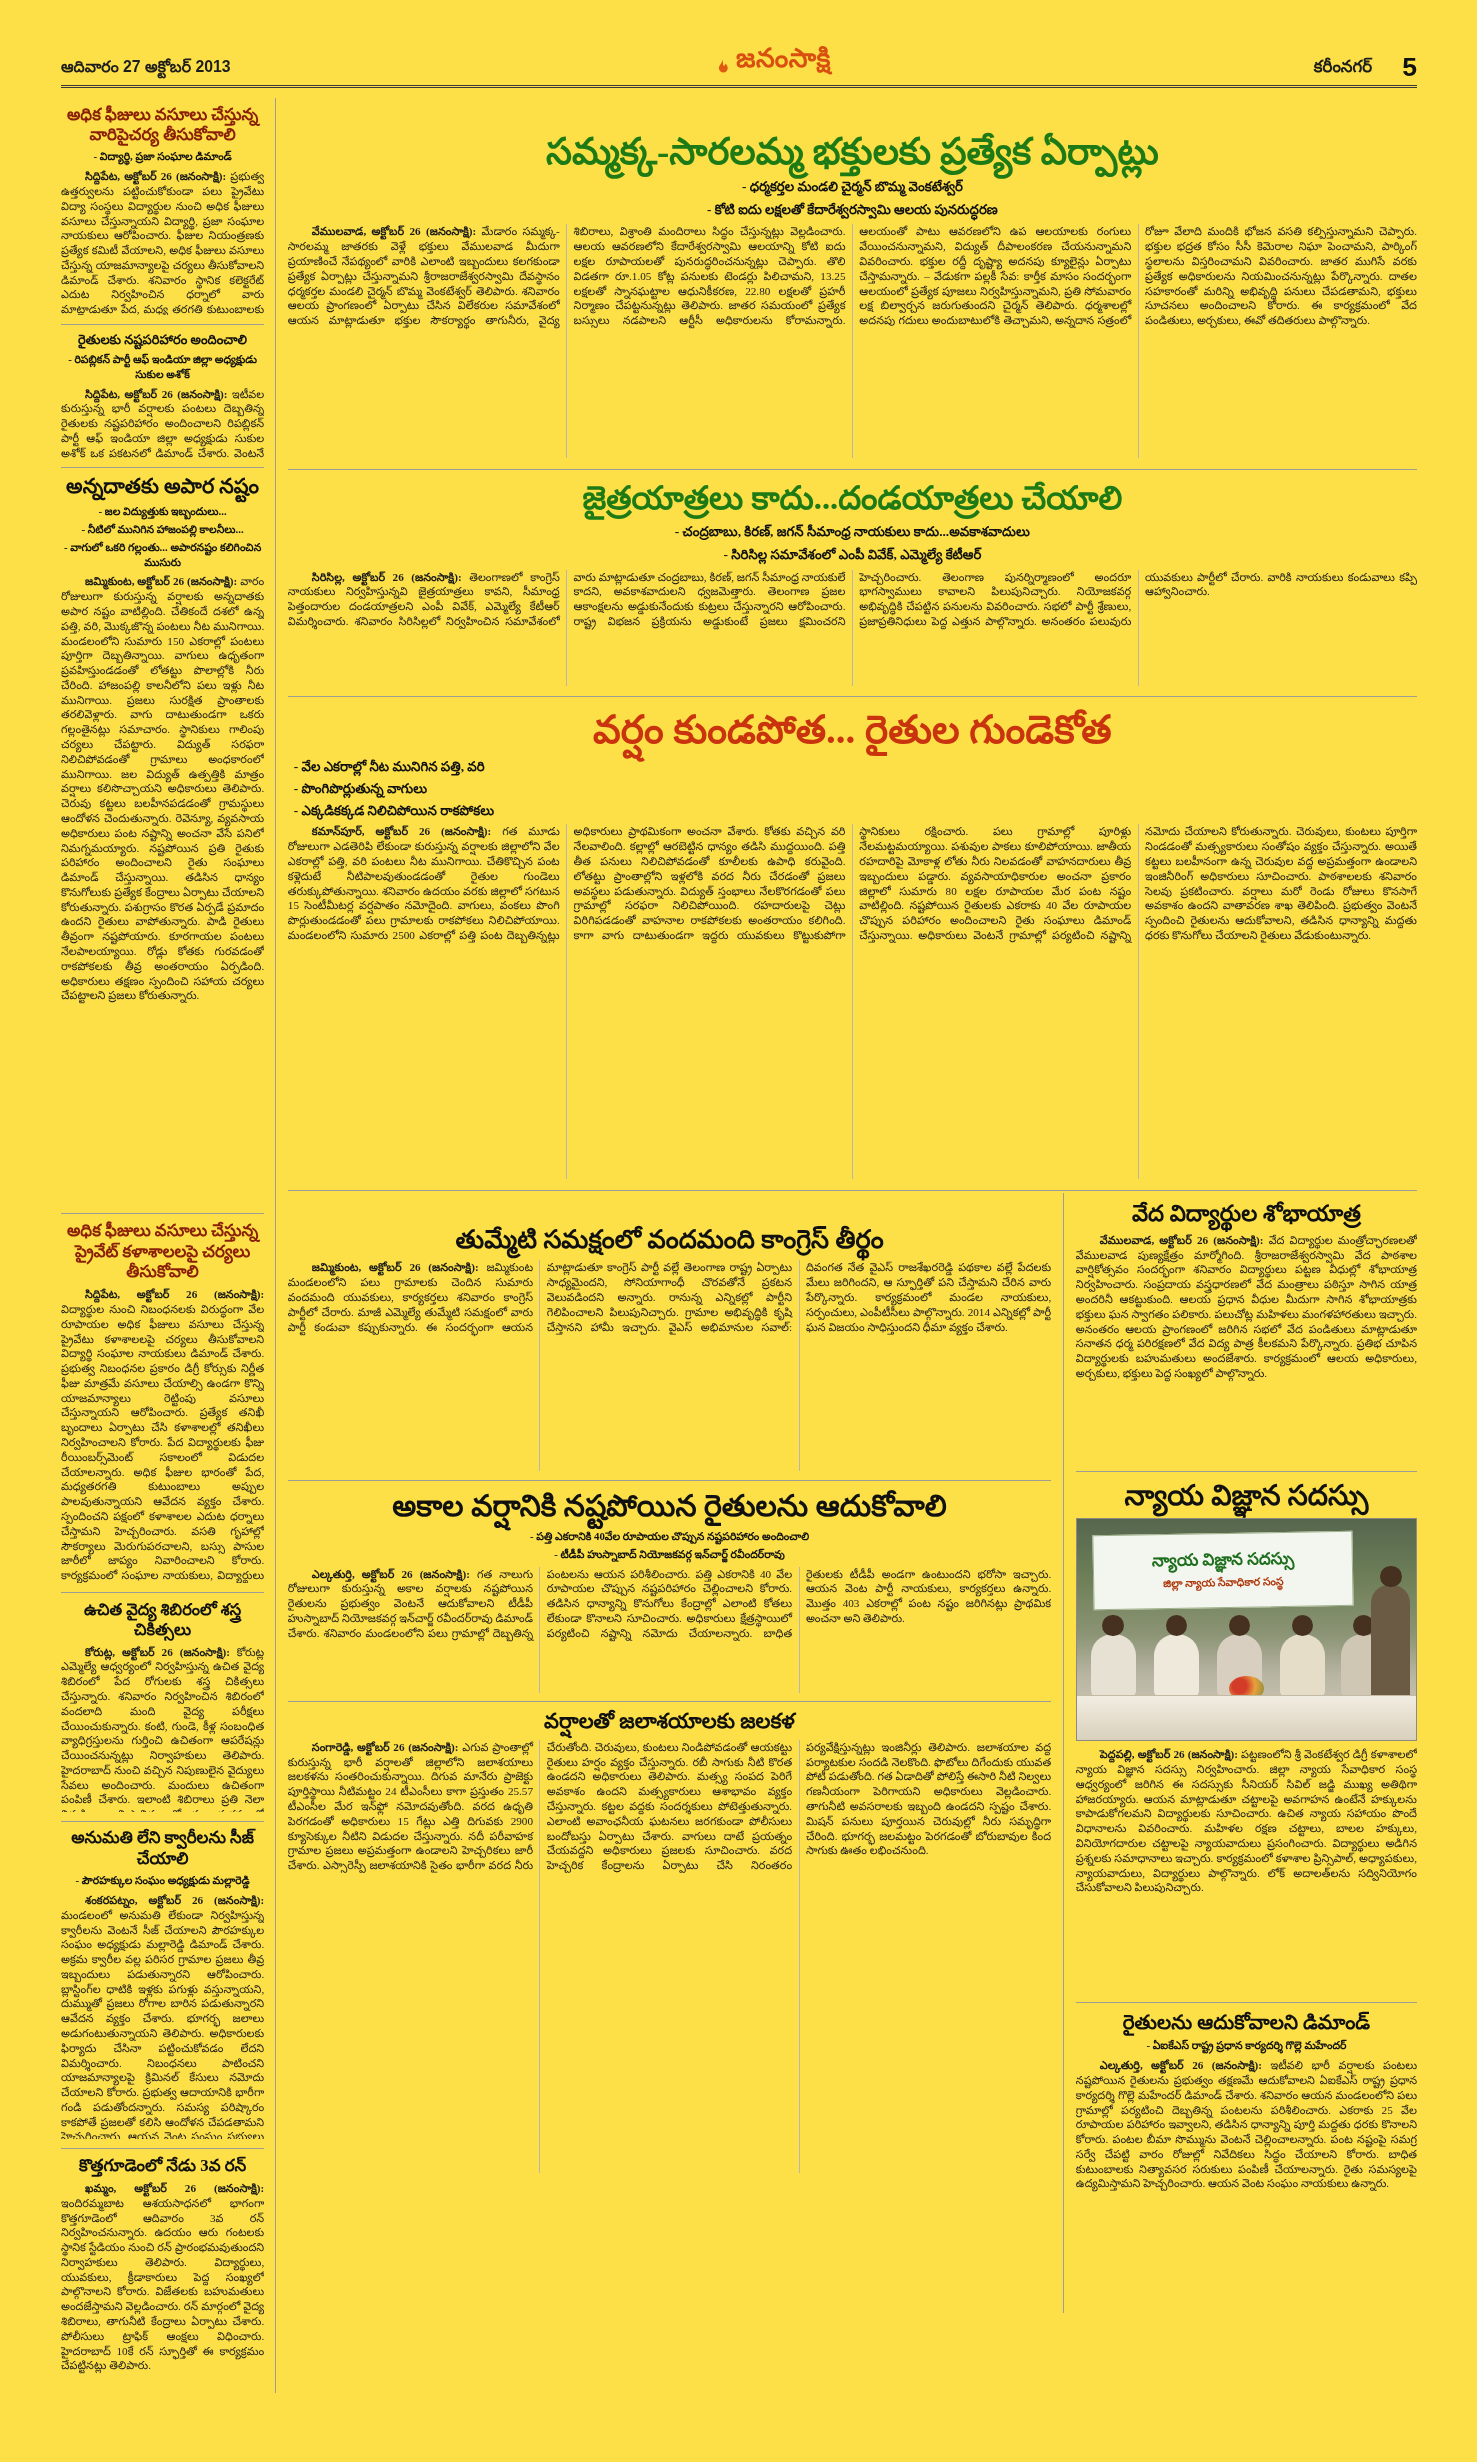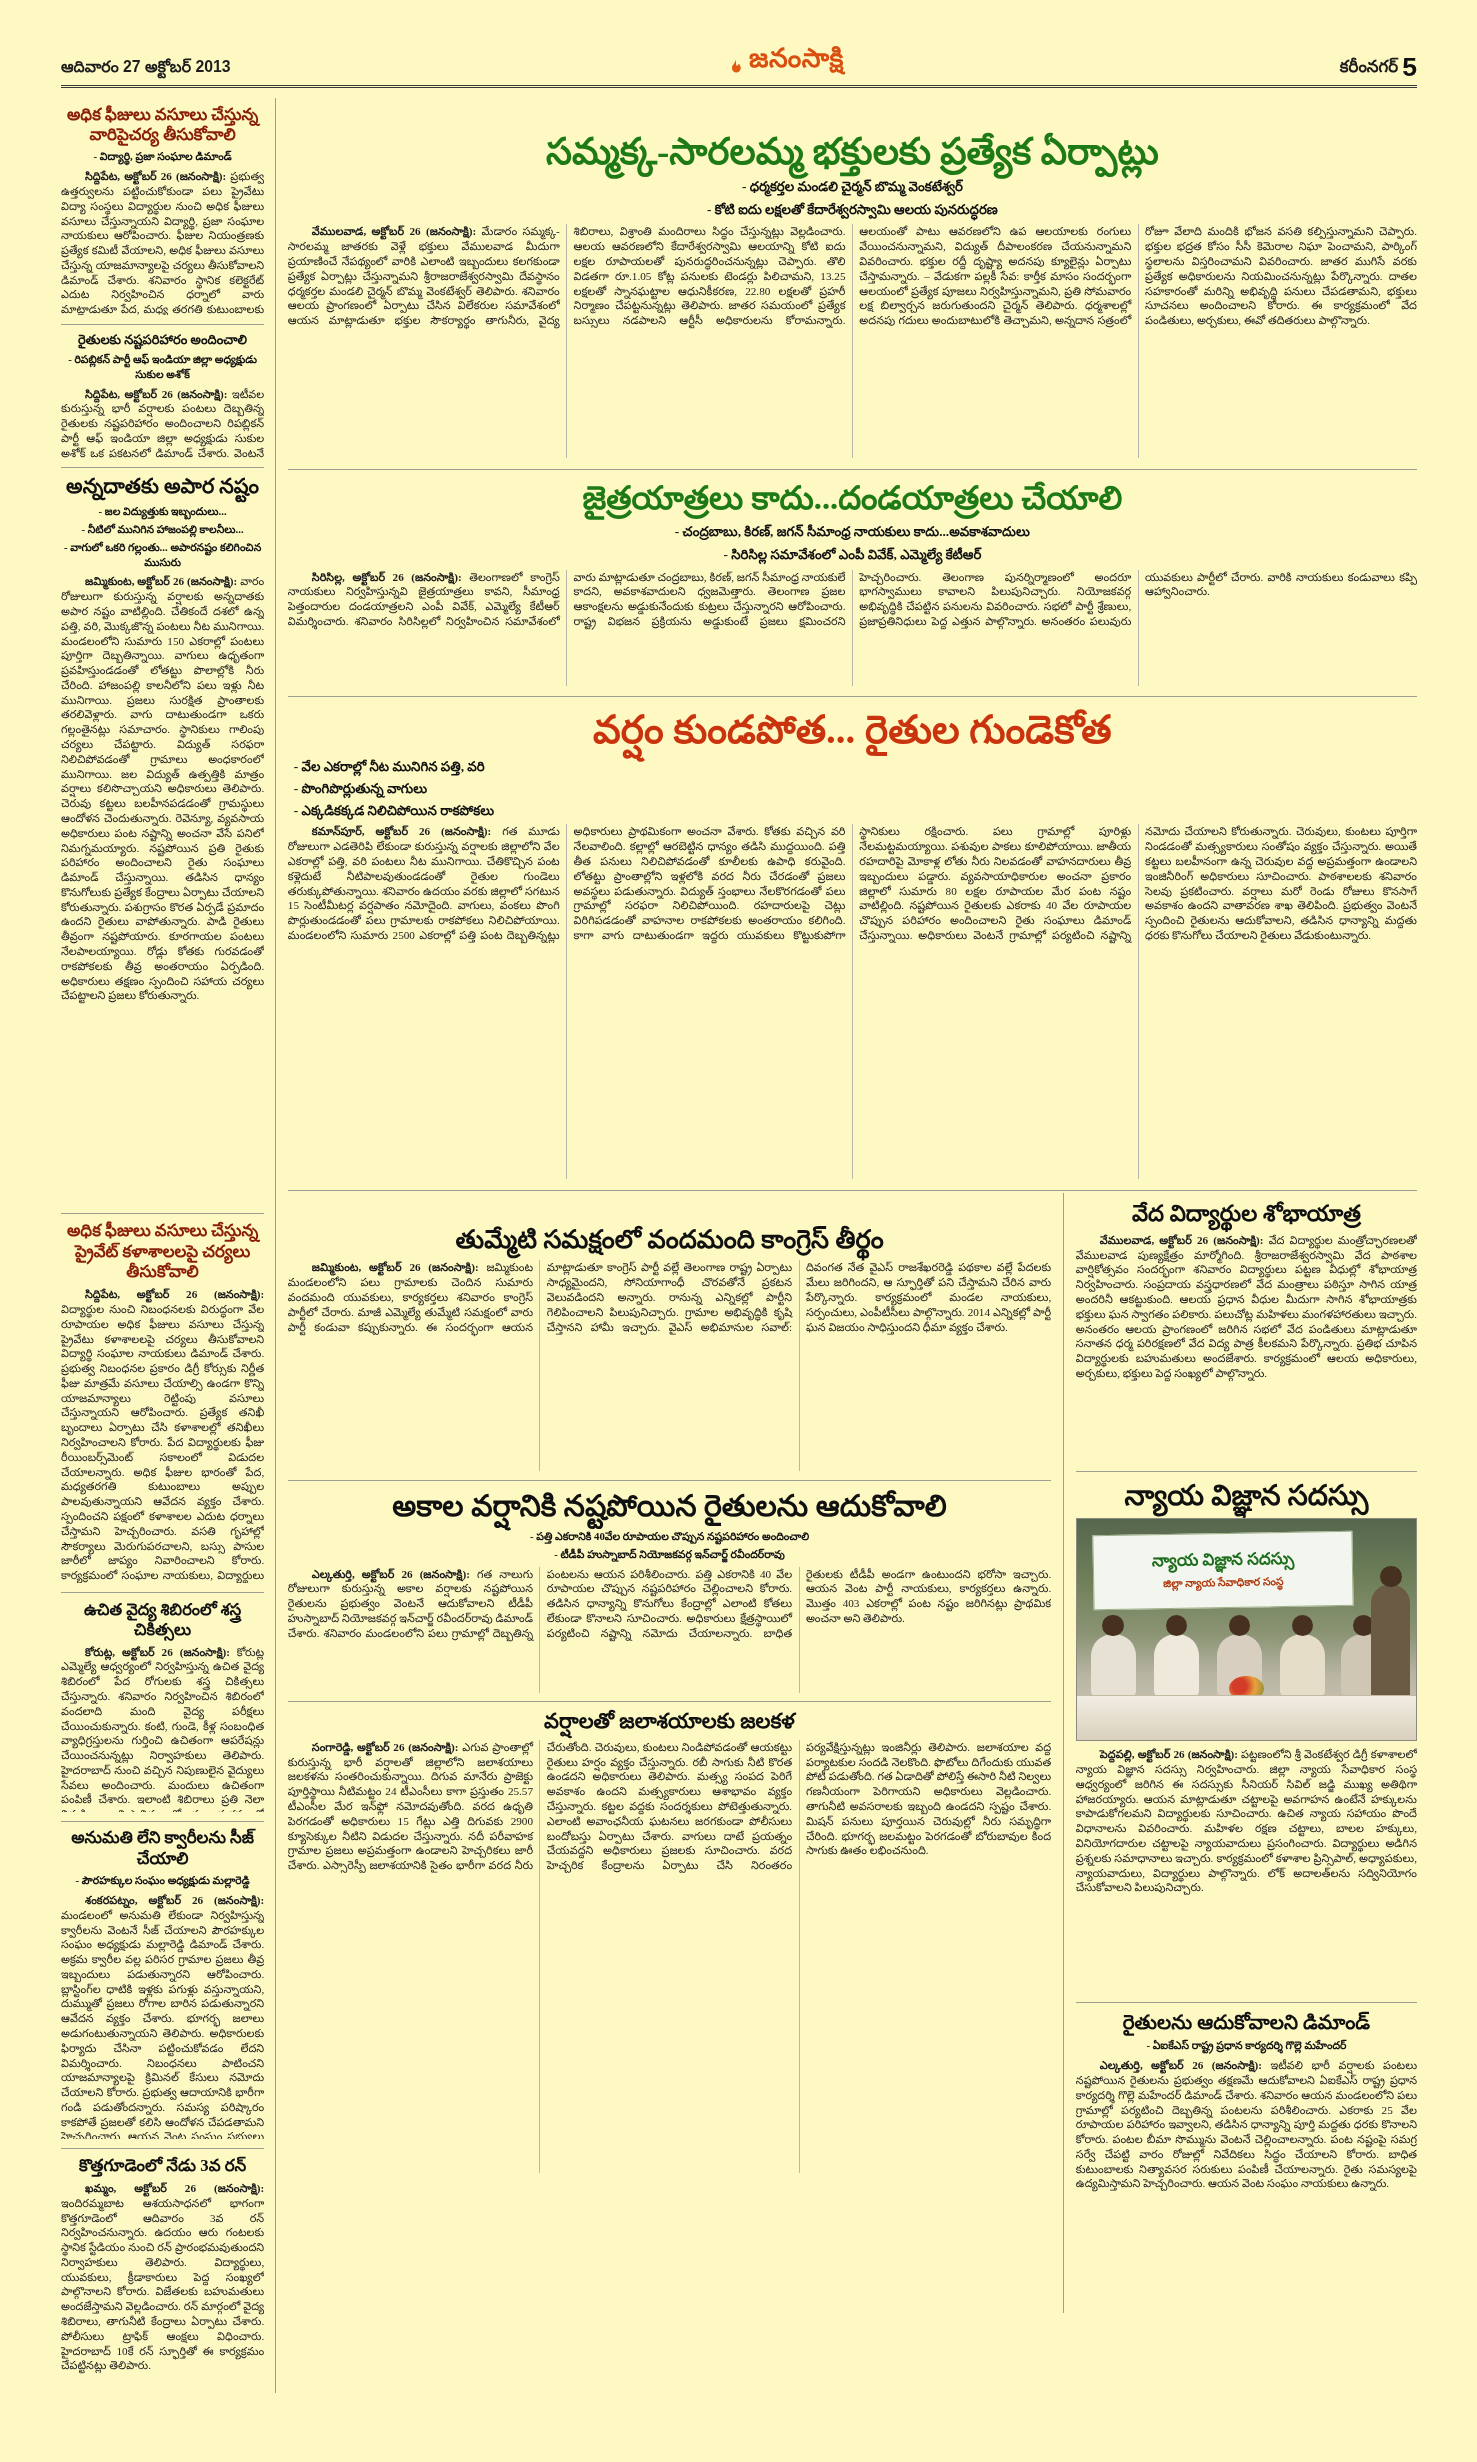--- a/index.html
+++ b/index.html
@@ -1,30 +1,30 @@
 <!DOCTYPE html>
 <html><head>
 <meta charset="utf-8">
 <style>
   * { box-sizing: border-box; }
   html,body { margin:0; padding:0; background:#d8d6d0; }
   .page {
     position:relative; width:1478px; height:2463px; margin:0 auto;
-    background:#fef9c3; overflow:hidden;
+    background:#fde047; overflow:hidden;
     font-family:"Liberation Serif","DejaVu Serif",serif; color:#161616;
   }
   .sheet { position:absolute; inset:0; padding:43px 61px 29.6px; }
 
   
   .masthead { display:flex; justify-content:space-between; align-items:flex-end;
     border-bottom:3.9px double #3a3a38; padding-bottom:4.9px; }
   .m-date { font-family:"Liberation Sans",sans-serif; font-weight:bold; font-size:15.8px; color:#1d1d1d; }
   .m-logo { display:flex; align-items:flex-end; gap:4.9px; }
   .logo-text { font-family:"Liberation Sans",sans-serif; font-weight:bold; font-size:26.6px; color:#d94f10; letter-spacing:0.5px; }
-  .m-right { display:flex; align-items:flex-end; gap:4px; }
+  .m-right { display:flex; align-items:flex-end; gap:30px; }
   .m-edition { font-family:"Liberation Sans",sans-serif; font-weight:bold; font-size:16.7px; color:#1d1d1d; }
   .m-page { font-family:"Liberation Sans",sans-serif; font-weight:bold; font-size:26.6px; color:#111; line-height:.9; }
 
   
   .content { display:flex; margin-top:9.9px; height:2295px; overflow:hidden; }
   .col-left { flex:0 0 215px; padding-right:10.8px; border-right:1px solid #a09d95; overflow:hidden; }
   .col-main { flex:1; min-width:0; padding-left:11.8px; overflow:hidden; }
 
   .rule { border-top:1px solid #a09d95; margin:2px 0; }
 

